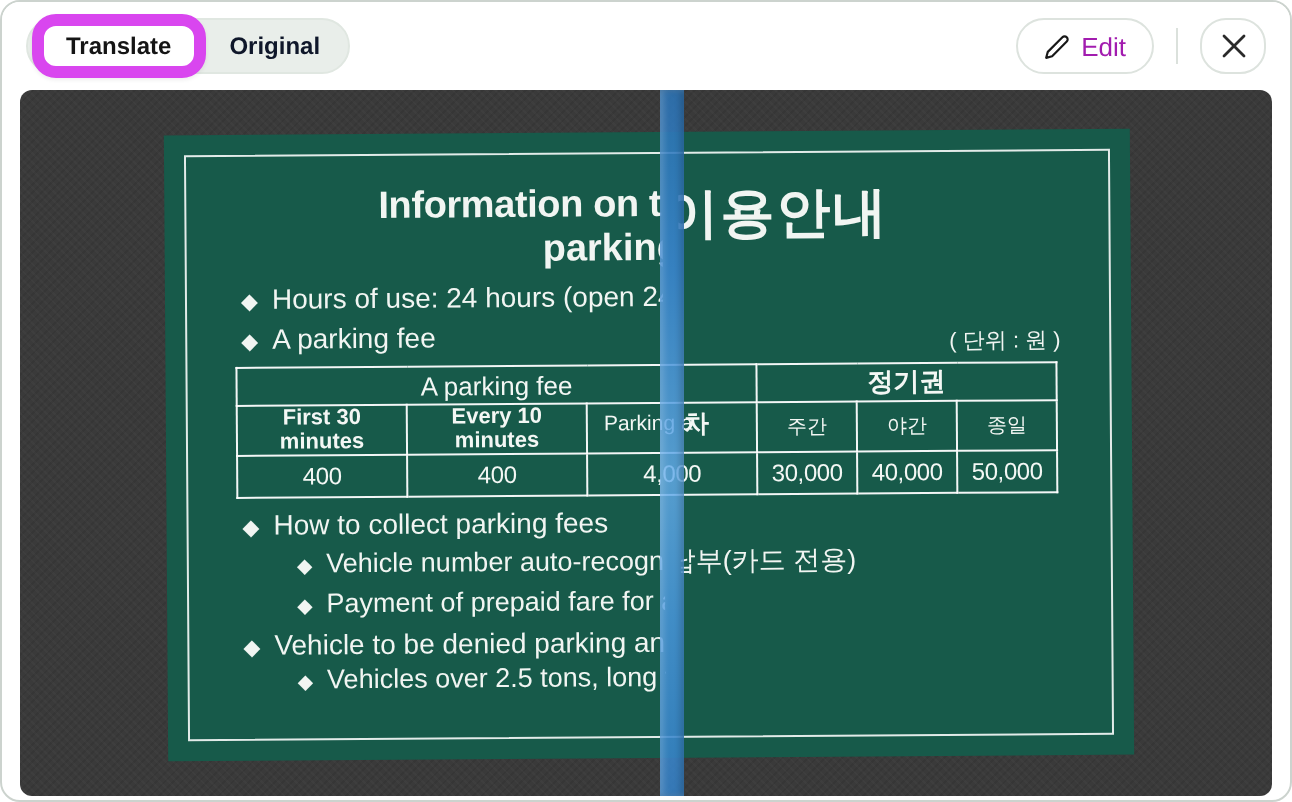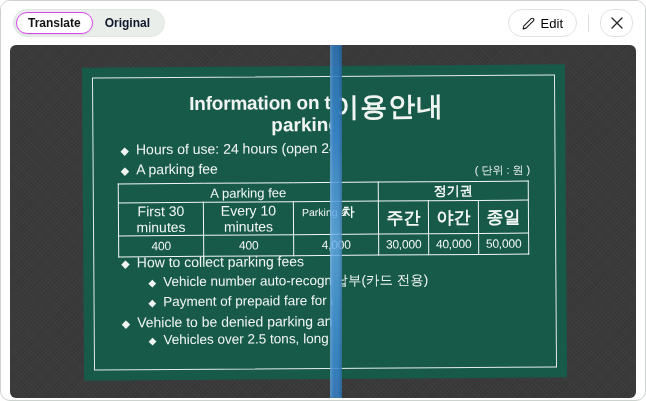--- a/index.html
+++ b/index.html
@@ -23,30 +23,30 @@
     background:#e9eeea; border:1px solid #e0e7e1; border-radius:15px;
     padding:2px; gap:0;
   }
   .mode-btn{
     border:1px solid transparent; background:transparent;
     font-family:"Liberation Sans",sans-serif;
     font-size:12px; font-weight:700; color:#0f172a;
     padding:3px 11px; border-radius:12px; cursor:pointer; line-height:1.2;
   }
   .mode-btn.active{
-    background:#fff; color:#151515; border:1px solid #d946ef;
+    background:#fff; color:#151515; border:6px solid #d946ef;
     box-shadow:0 1px 2px rgba(0,0,0,.07);
   }
   .topbar-right{ display:flex; align-items:center; gap:11px; }
   .edit-btn{
     display:flex; align-items:center; gap:6px;
     background:#fff; border:1px solid #dde3de; border-radius:14px;
     height:28px; padding:0 13px; cursor:pointer;
     font-family:"Liberation Sans",sans-serif;
-    font-size:13px; color:#000000;
+    font-size:13px; color:#a21caf;
   }
   .vdiv{ width:1px; height:18px; background:#dbe1dc; }
   .close-btn{
     width:33px; height:28px; border:1px solid #dde3de; border-radius:13px;
     background:#fff; display:flex; align-items:center; justify-content:center;
     cursor:pointer;
   }
 
   
   .canvas{
@@ -92,22 +92,22 @@
   }
   .fee-table td{
     border:1px solid rgba(255,255,255,.95);
     text-align:center; vertical-align:middle; padding:0; overflow:hidden;
   }
   .r-head td{ height:19px; }
   .r-sub  td{ height:19px; }
   .r-val  td{ height:21px; }
   .h1en{ font-size:13px; }
   .h1ko{ font-size:13px; font-weight:700; }
-  .sub-en{ font-size:14px; }
-  .sub-ko{ font-size:17px; font-weight:700; }
+  .sub-en{ font-size:11px;font-weight:bold; }
+  .sub-ko{ font-size:10px; font-weight:400; }
   .val{ font-size:12px; letter-spacing:-0.2px; }
   .midcell{ position:relative; }
   .mid-en{ position:absolute; left:8px; top:4px; font-size:10.5px; }
   .mid-ko{ position:absolute; left:48px; top:2px; font-size:12.5px; font-weight:700; }
 
   
   .band{
     position:absolute; left:320px; top:0; bottom:0; width:12px;
     background:linear-gradient(180deg,
       rgba(44,116,182,.88) 0%,

